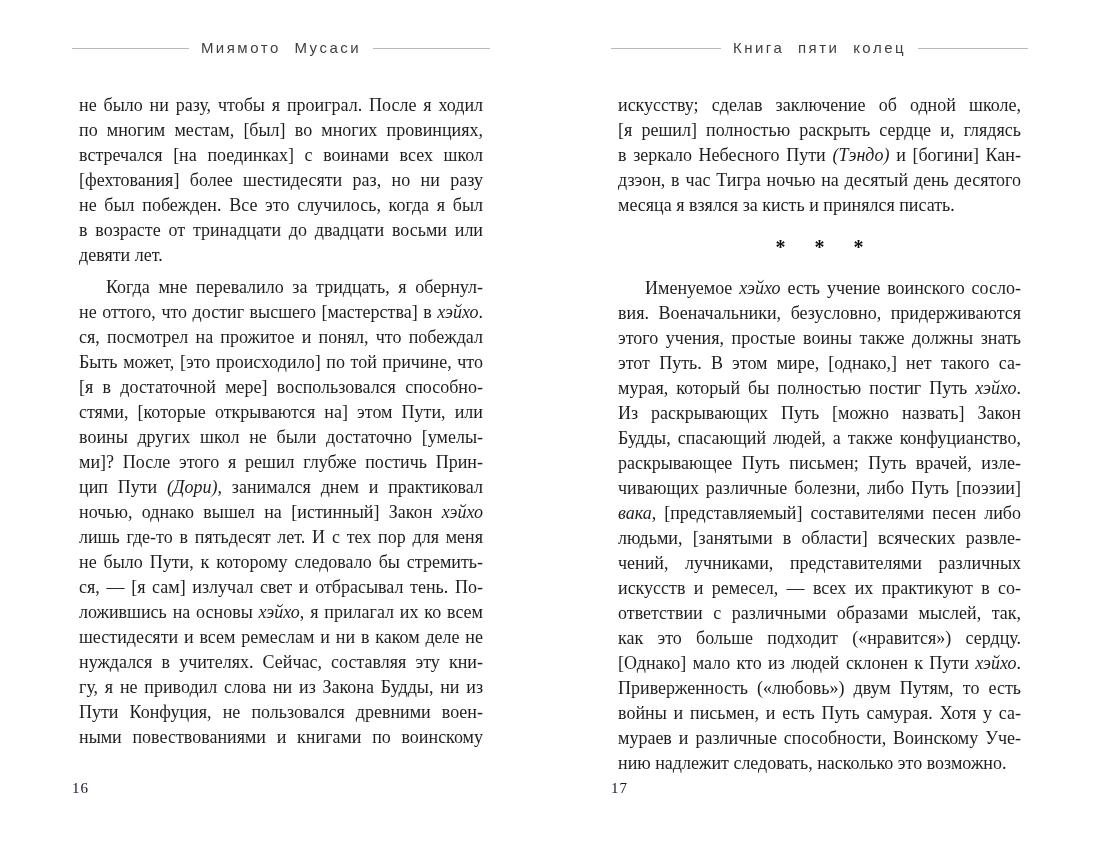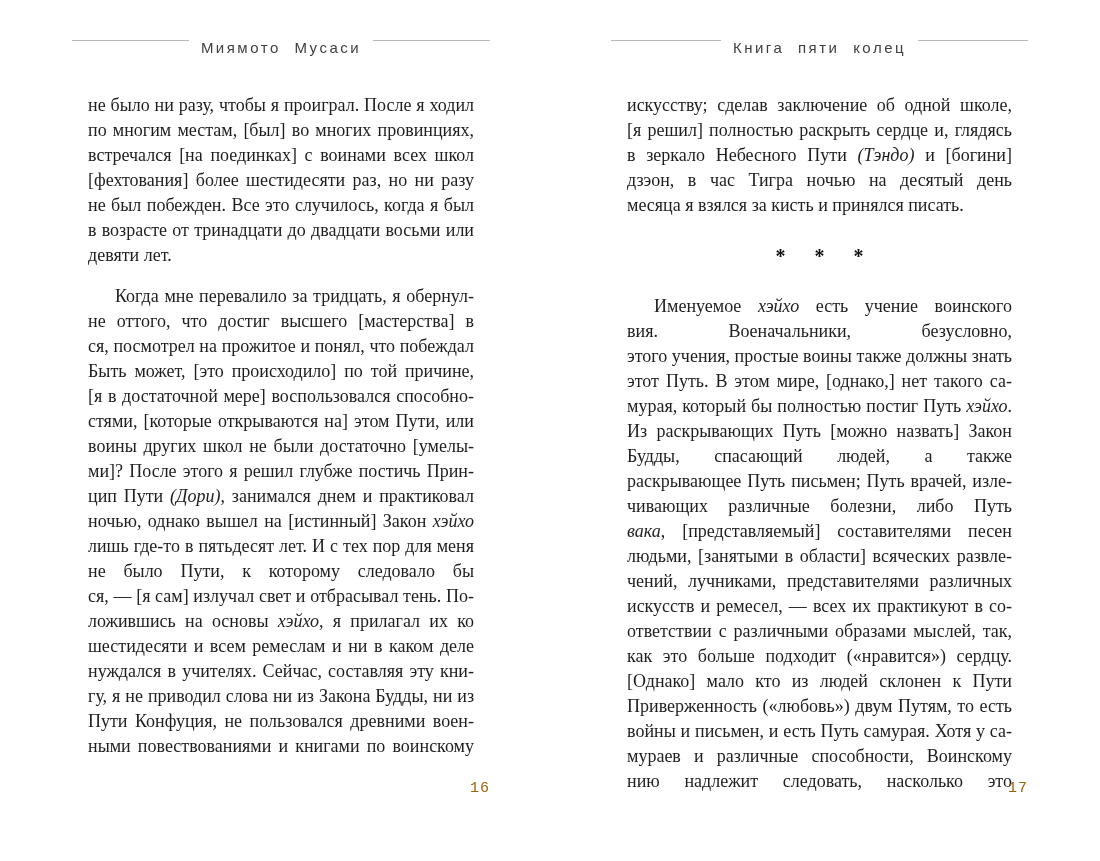--- a/index.html
+++ b/index.html
@@ -18,20 +18,21 @@
   .page {
     position: absolute;
     top: 40px;
     height: 800px;
   }
   .page-left  { left: 72px;  width: 418px; }
   .page-right { left: 611px; width: 417px; }
 
   .page-header {
     display: flex;
+    align-items: center;
     height: 16px;
   }
   .page-header .rule {
     flex: 1;
     height: 1px;
     background: #b9b9b9;
   }
   .running-title {
     font-family: "Liberation Sans", sans-serif;
     font-weight: 400;
@@ -40,21 +41,21 @@
     letter-spacing: 2.5px;
     word-spacing: 7px;
     color: #3f3f3f;
     white-space: nowrap;
     padding: 0 12px;
   }
 
   .page-content {
     margin-top: 37px;
   }
-  .para { margin: 16px; }
+  .para { margin: 7px; }
   .line {
     font-size: 18px;
     line-height: 25px;
     height: 25px;
     overflow: hidden;
     text-align: justify;
     text-align-last: justify;
   }
   .line.flush  { text-align-last: left; }
   .line.indent { text-indent: 27px; }
@@ -69,26 +70,26 @@
     letter-spacing: 12px;
     text-indent: 12px;
     color: #111;
   }
 
   .page-number {
     position: absolute;
     top: 740px;
     left: 0;
     width: 100%;
-    text-align: right;
-    font-family: Liberation Mono, monospace;
+    text-align: left;
+    font-family: Liberation Serif, serif;
     font-weight: 400;
     font-size: 15px;
     letter-spacing: 1px;
-    color: #a16207;
+    color: #0f172a;
   }
 </style>
 </head>
 <body>
 
 <section class="page page-left">
   <header class="page-header">
     <span class="rule"></span>
     <span class="running-title">Миямото Мусаси</span>
     <span class="rule"></span>

